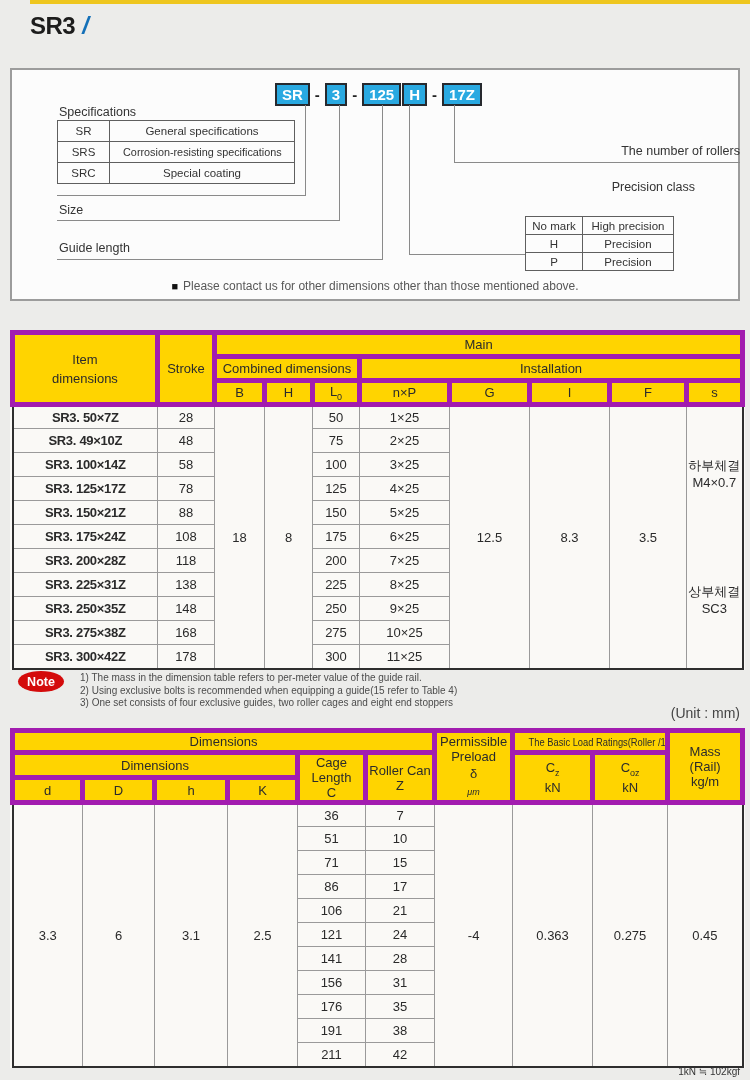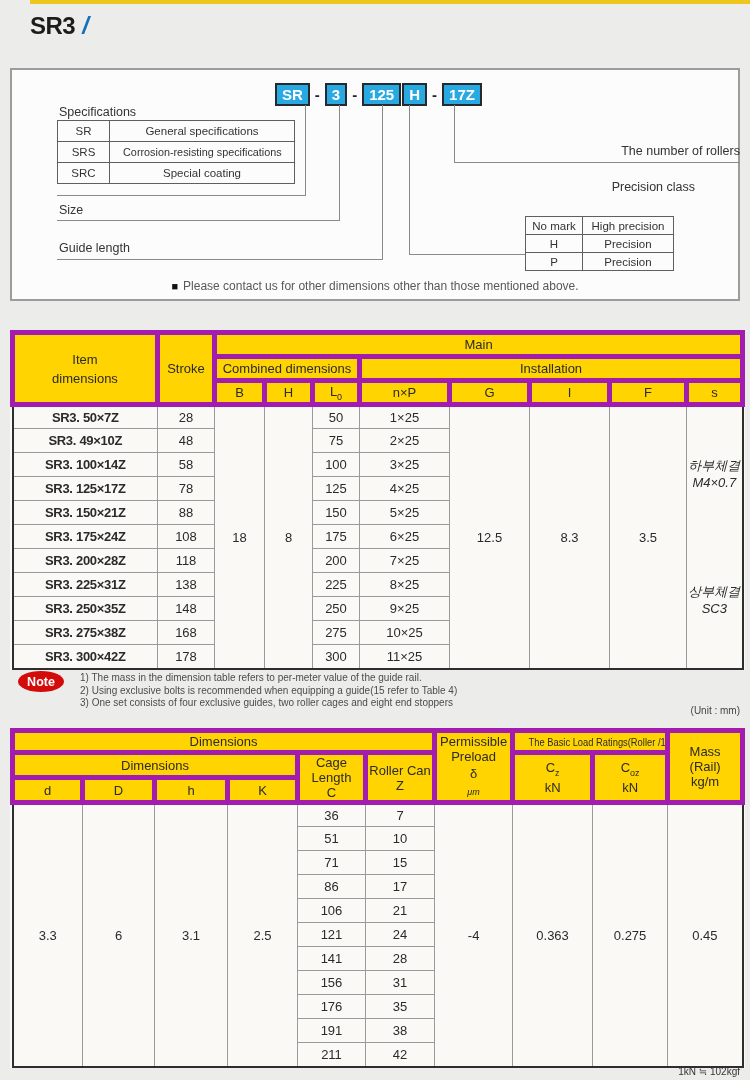--- a/index.html
+++ b/index.html
@@ -43,34 +43,34 @@
   .table1-wrap { position:absolute; left:10px; top:330px; }
   .table2-wrap { position:absolute; left:10px; top:728px; }
   table.data { border:2px solid #2e2e2e; }
   table.data th { background:#ffd400; border:5px solid #a21caf; font-weight:normal; color:#2b2b2b; font-size:13px; }
   table.data td { border:1px solid #9a9a9a; text-align:center; font-size:13px; color:#2a2a2a; }
   th.big { font-size:17px; font-weight:bold; color:#111; line-height:19px; }
   tr.hrow { height:24px; }
   tr.hrow-sm { height:22px; }
   tr.brow { height:24px; }
   td.item-name { font-weight:bold; font-size:14px; color:#111; letter-spacing:-0.3px; }
-  .s-cell-inner { display:flex; flex-direction:column; justify-content:center; align-items:center; gap:92px;font-style:italic; }
+  .s-cell-inner { display:flex; flex-direction:column; justify-content:center; align-items:center; gap:92px; }
   .s-group { line-height:17px; font-size:13px; color:#2a2a2a; }
   .two-line { line-height:15px; }
   .preload-head { line-height:15px; }
   .preload-head .sym { font-size:13px; display:block; margin-top:2px; }
   .preload-head .unit { font-size:9px; font-style:italic; display:block; margin-top:4px; }
   sub { font-size:9px; }
 
   
   .note-row { position:absolute; left:18px; top:671px; display:flex; }
   .note-badge { width:46px; height:21px; background:#d40b0b; border-radius:50%; color:#fff;
     font-weight:bold; font-size:12.5px; display:flex; align-items:center; justify-content:center; flex:0 0 auto; }
   .note-lines { margin-left:16px; font-size:10px; color:#4c4c4c; line-height:12.5px; padding-top:1px; }
-  .unit-note { position:absolute; right:10px; top:705px; font-size:10px; color:#444; }
+  .unit-note { position:absolute; right:10px; top:705px; font-size:14px; color:#444; }
   .kn-note { position:absolute; right:10px; top:1066px; font-size:10px; color:#333; }
 </style>
 </head>
 <body>
 
 <div class="top-strip"></div>
 
 <div class="page-title">
   <span>SR3</span><span class="slash">/</span>
 </div>

